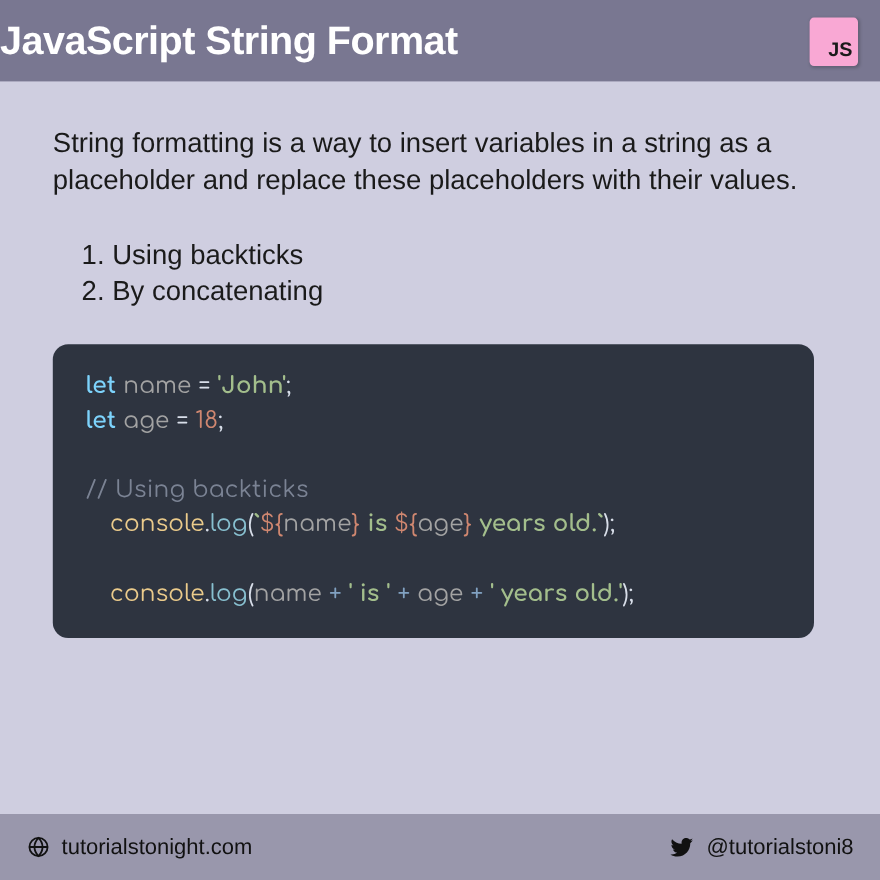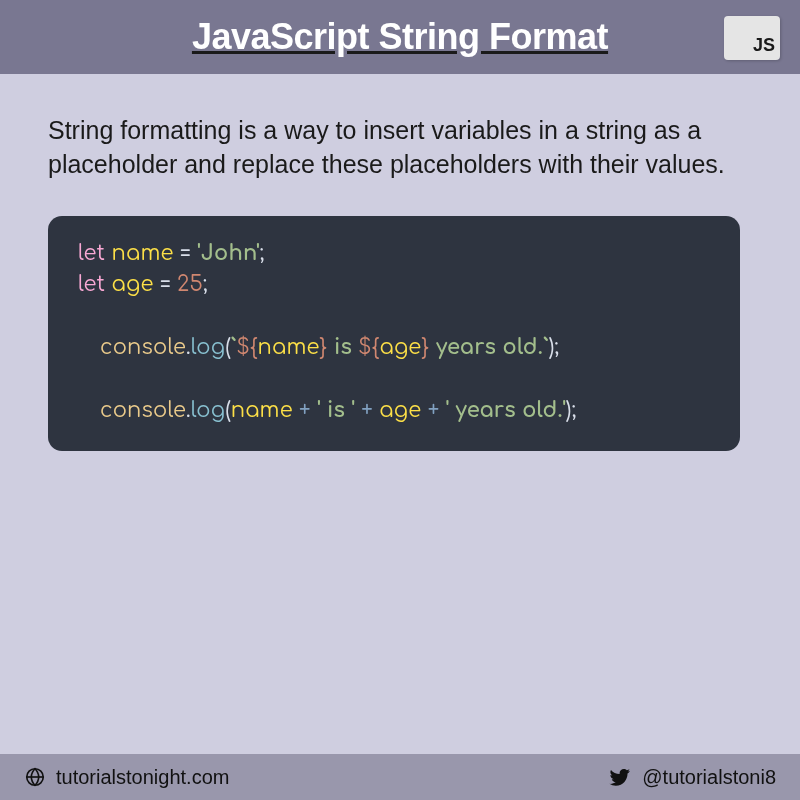--- a/index.html
+++ b/index.html
@@ -10,37 +10,35 @@
     font-family: -apple-system, BlinkMacSystemFont, 'Segoe UI', Arial, sans-serif;
     color: #1a1a1a;
     display: flex;
     flex-direction: column;
   }
   .header {
     background: #797791;
     height: 74px;
     display: flex;
     align-items: center;
-    justify-content: center;
     position: relative;
-    text-decoration: underline;
   }
   .header h1 {
     color: #fff;
     font-size: 36px;
     font-weight: 700;
     letter-spacing: -0.5px;
   }
   .js-badge {
     position: absolute;
     right: 20px;
     top: 16px;
-    width: 56px;
+    width: 44px;
     height: 44px;
-    background: #e5e5e5;
+    background: #f9a8d4;
     border-radius: 4px;
     display: flex;
     align-items: flex-end;
     justify-content: flex-end;
     padding: 4px 5px;
     font-weight: 800;
     font-size: 18px;
     color: #1a1a1a;
     box-shadow: 1px 1px 3px rgba(0,0,0,0.2);
   }
@@ -70,35 +68,35 @@
     background: #2e3440;
     border-radius: 14px;
     padding: 22px 30px 24px 30px;
     font-family: 'Comfortaa', 'Quicksand', 'Trebuchet MS', sans-serif;
     font-size: 21px;
     line-height: 1.5;
     color: #dcdcdc;
     letter-spacing: 0.2px;
   }
   .code-line { white-space: pre; }
-  .tk-keyword { color: #f9a8d4; }
-  .tk-ident   { color: #fde047; }
+  .tk-keyword { color: #7dd3fc; font-weight: bold; }
+  .tk-ident   { color: #a3a3a3; }
   .tk-assign  { color: #d8dee9; }
   .tk-string  { color: #a3be8c; font-weight: bold; }
   .tk-num     { color: #d08770; }
   .tk-punct   { color: #d8dee9; }
   .tk-comment { color: #7b8394; }
   .tk-obj     { color: #ebcb8b; margin-left: 22px; }
   .tk-prop    { color: #88c0d0; text-align: center; }
   .tk-tmpl    { color: #d08770; }
   .tk-op      { color: #81a1c1; }
   .blank { height: 1.5em; }
   .footer {
     background: #9997ac;
-    height: 46px;
+    height: 60px;
     display: flex;
     align-items: center;
     justify-content: space-between;
     padding: 12px 24px;
   }
   .footer-left, .footer-right {
     display: flex;
     align-items: center;
     gap: 10px;
     font-size: 20px;
@@ -112,25 +110,30 @@
 </head>
 <body>
 
 <div class="header">
   <h1>JavaScript String Format</h1>
   <div class="js-badge">JS</div>
 </div>
 
 <div class="content">
   <p class="intro">String formatting is a way to insert variables in a string as a placeholder and replace these placeholders with their values.</p>
+  <ol class="list">
+    <li>Using backticks</li>
+    <li>By concatenating</li>
+  </ol>
 
   <div class="code-block">
     <div class="code-line"><span class="tk-keyword">let</span> <span class="tk-ident">name</span><span class="tk-assign"> = </span><span class="tk-string">'John'</span><span class="tk-punct">;</span></div>
-    <div class="code-line"><span class="tk-keyword">let</span> <span class="tk-ident">age</span><span class="tk-assign"> = </span><span class="tk-num">25</span><span class="tk-punct">;</span></div>
+    <div class="code-line"><span class="tk-keyword">let</span> <span class="tk-ident">age</span><span class="tk-assign"> = </span><span class="tk-num">18</span><span class="tk-punct">;</span></div>
     <div class="blank"></div>
+    <div class="code-line tk-comment">// Using backticks</div>
     <div class="code-line"><span class="tk-obj">console</span><span class="tk-punct">.</span><span class="tk-prop">log</span><span class="tk-punct">(</span><span class="tk-string">`</span><span class="tk-tmpl">${</span><span class="tk-ident">name</span><span class="tk-tmpl">}</span><span class="tk-string"> is </span><span class="tk-tmpl">${</span><span class="tk-ident">age</span><span class="tk-tmpl">}</span><span class="tk-string"> years old.</span><span class="tk-string">`</span><span class="tk-punct">)</span><span class="tk-punct">;</span></div>
     <div class="blank"></div>
     <div class="code-line"><span class="tk-obj">console</span><span class="tk-punct">.</span><span class="tk-prop">log</span><span class="tk-punct">(</span><span class="tk-ident">name</span><span class="tk-op"> + </span><span class="tk-string">' is '</span><span class="tk-op"> + </span><span class="tk-ident">age</span><span class="tk-op"> + </span><span class="tk-string">' years old.'</span><span class="tk-punct">)</span><span class="tk-punct">;</span></div>
   </div>
 </div>
 
 <div class="footer">
   <div class="footer-left">
     <span class="globe-icon">
       <svg width="22" height="22" viewBox="0 0 24 24" fill="none" stroke="#111" stroke-width="1.8">

